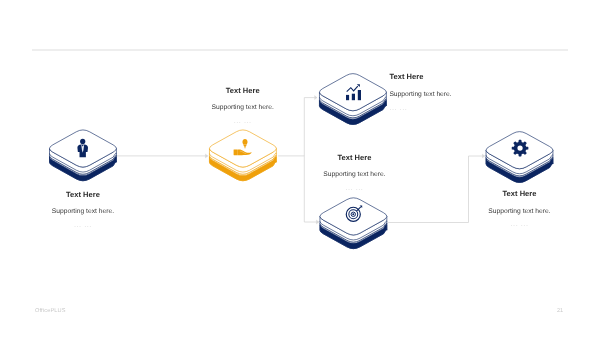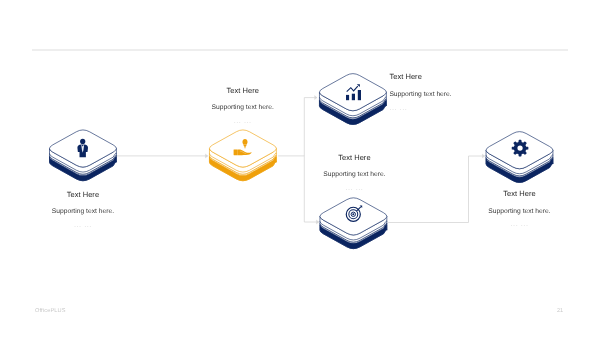--- a/index.html
+++ b/index.html
@@ -3,21 +3,21 @@
 <meta charset="utf-8">
 <title>Slide</title>
 <style>
   html,body{margin:0;padding:0;background:#fff;}
   body{width:600px;height:337px;font-family:"Liberation Sans",sans-serif;overflow:hidden;
        -webkit-font-smoothing:antialiased;text-rendering:geometricPrecision;}
   .slide{position:relative;width:600px;height:337px;background:#fff;}
   #art{position:absolute;left:0;top:0;width:600px;height:337px;}
   #labels{position:absolute;left:0;top:0;width:600px;height:337px;will-change:opacity;}
   .txt{position:absolute;white-space:nowrap;transform:translateX(-50%);}
-  .title{font-size:7.5px;font-weight:normal;color:#2b2b2b;letter-spacing:0.04px;line-height:9px;}
+  .title{font-size:7.5px;font-weight:bold;color:#2b2b2b;letter-spacing:0.04px;line-height:9px;}
   .sub{font-size:6.7px;font-weight:normal;color:#3a3a3a;letter-spacing:0.01px;line-height:8px;}
   .dots{font-size:7.4px;color:#d8d8d8;letter-spacing:0.5px;line-height:8px;}
   .footer-left{position:absolute;will-change:opacity;font-size:5.6px;color:#c9c9c9;letter-spacing:0.15px;}
   .footer-right{position:absolute;will-change:opacity;font-size:5.6px;color:#c9c9c9;}
 </style>
 </head>
 <body>
 
 <div class="slide">
   <svg id="art" viewBox="0 0 600 337">

